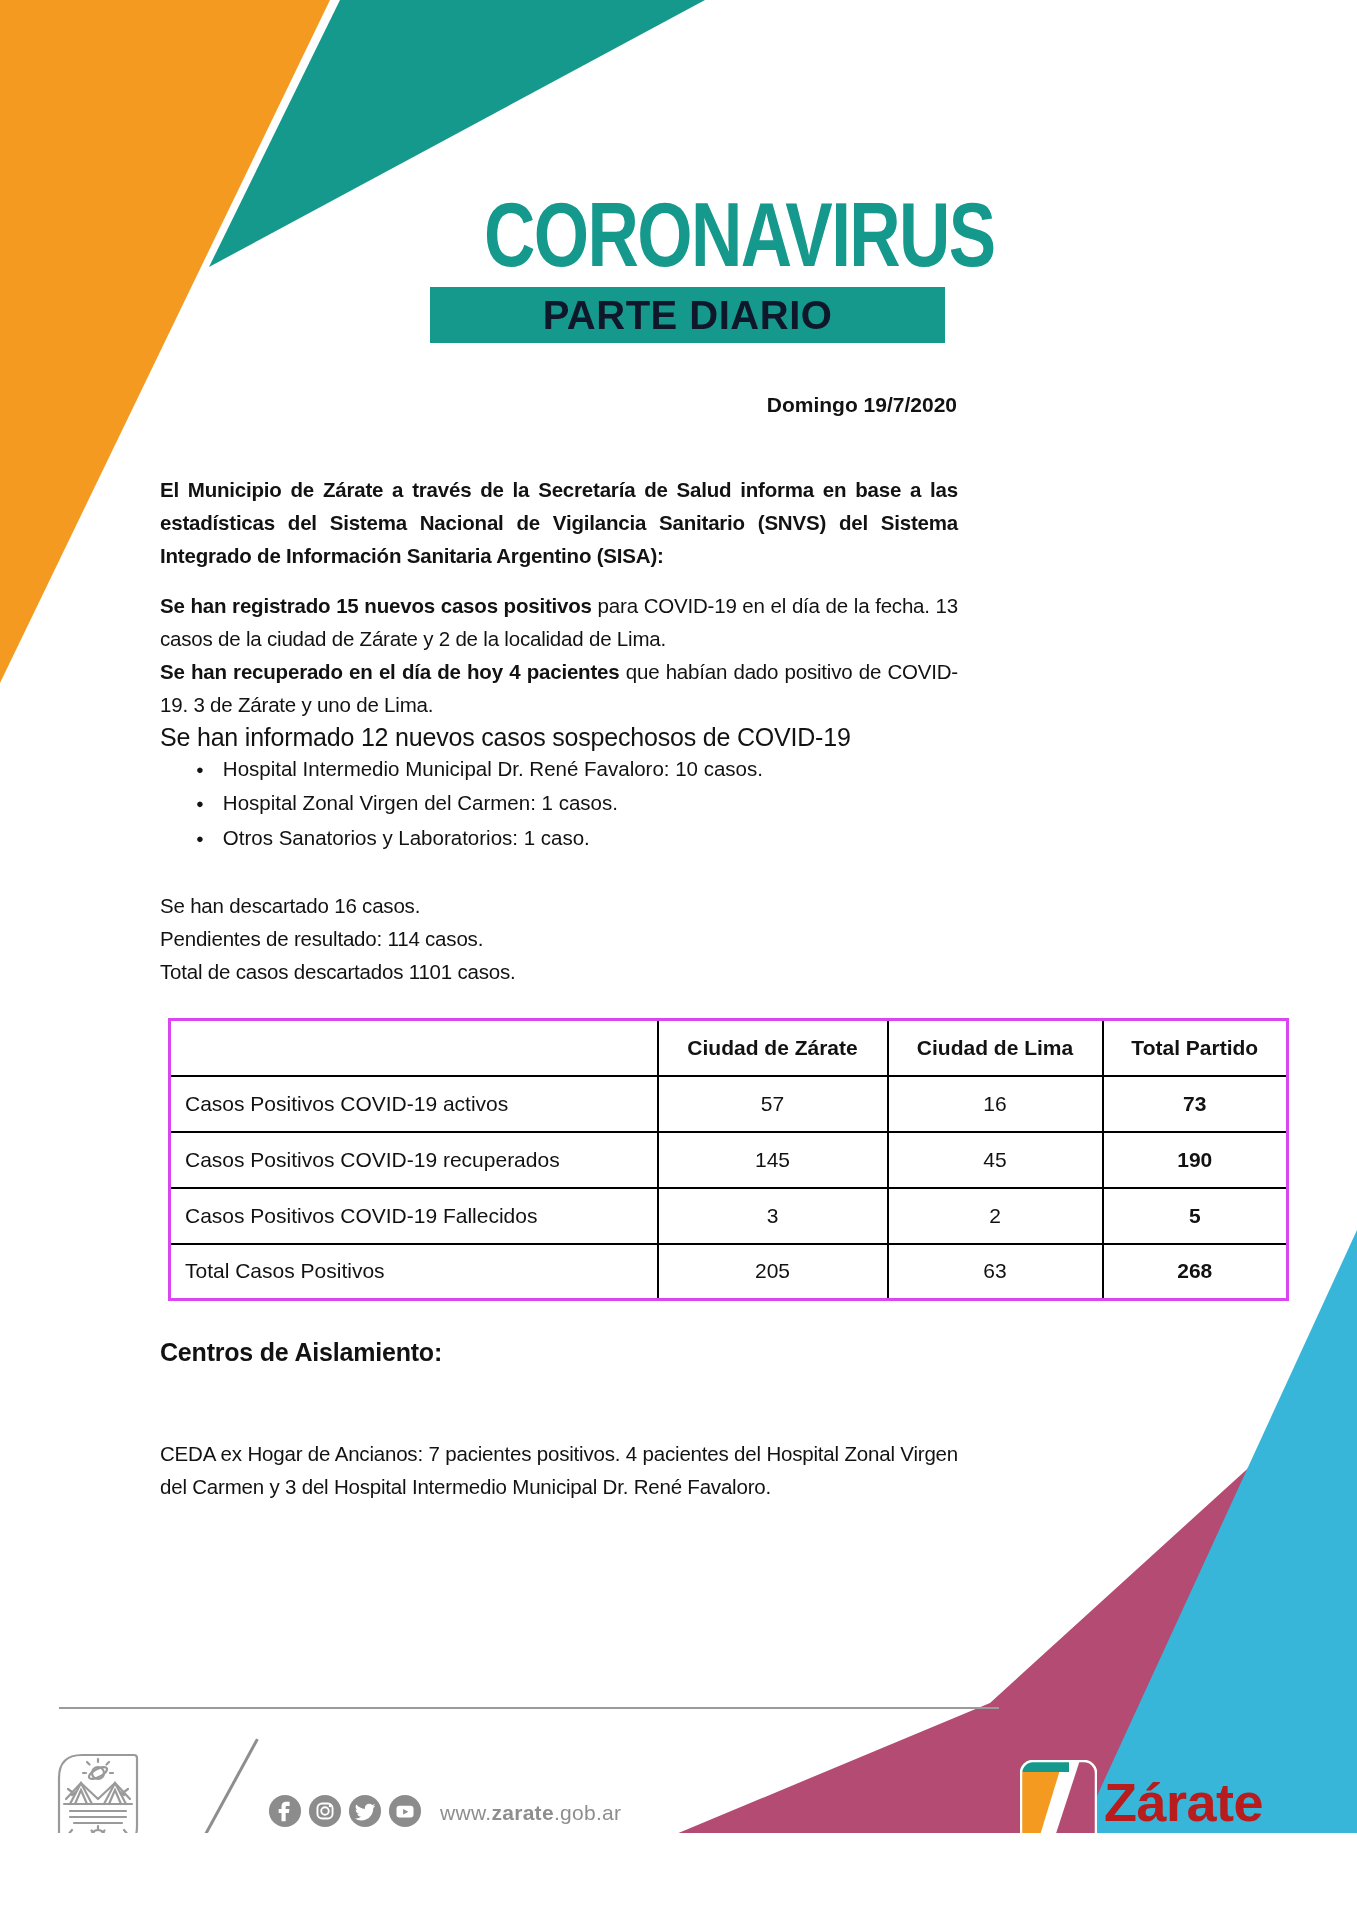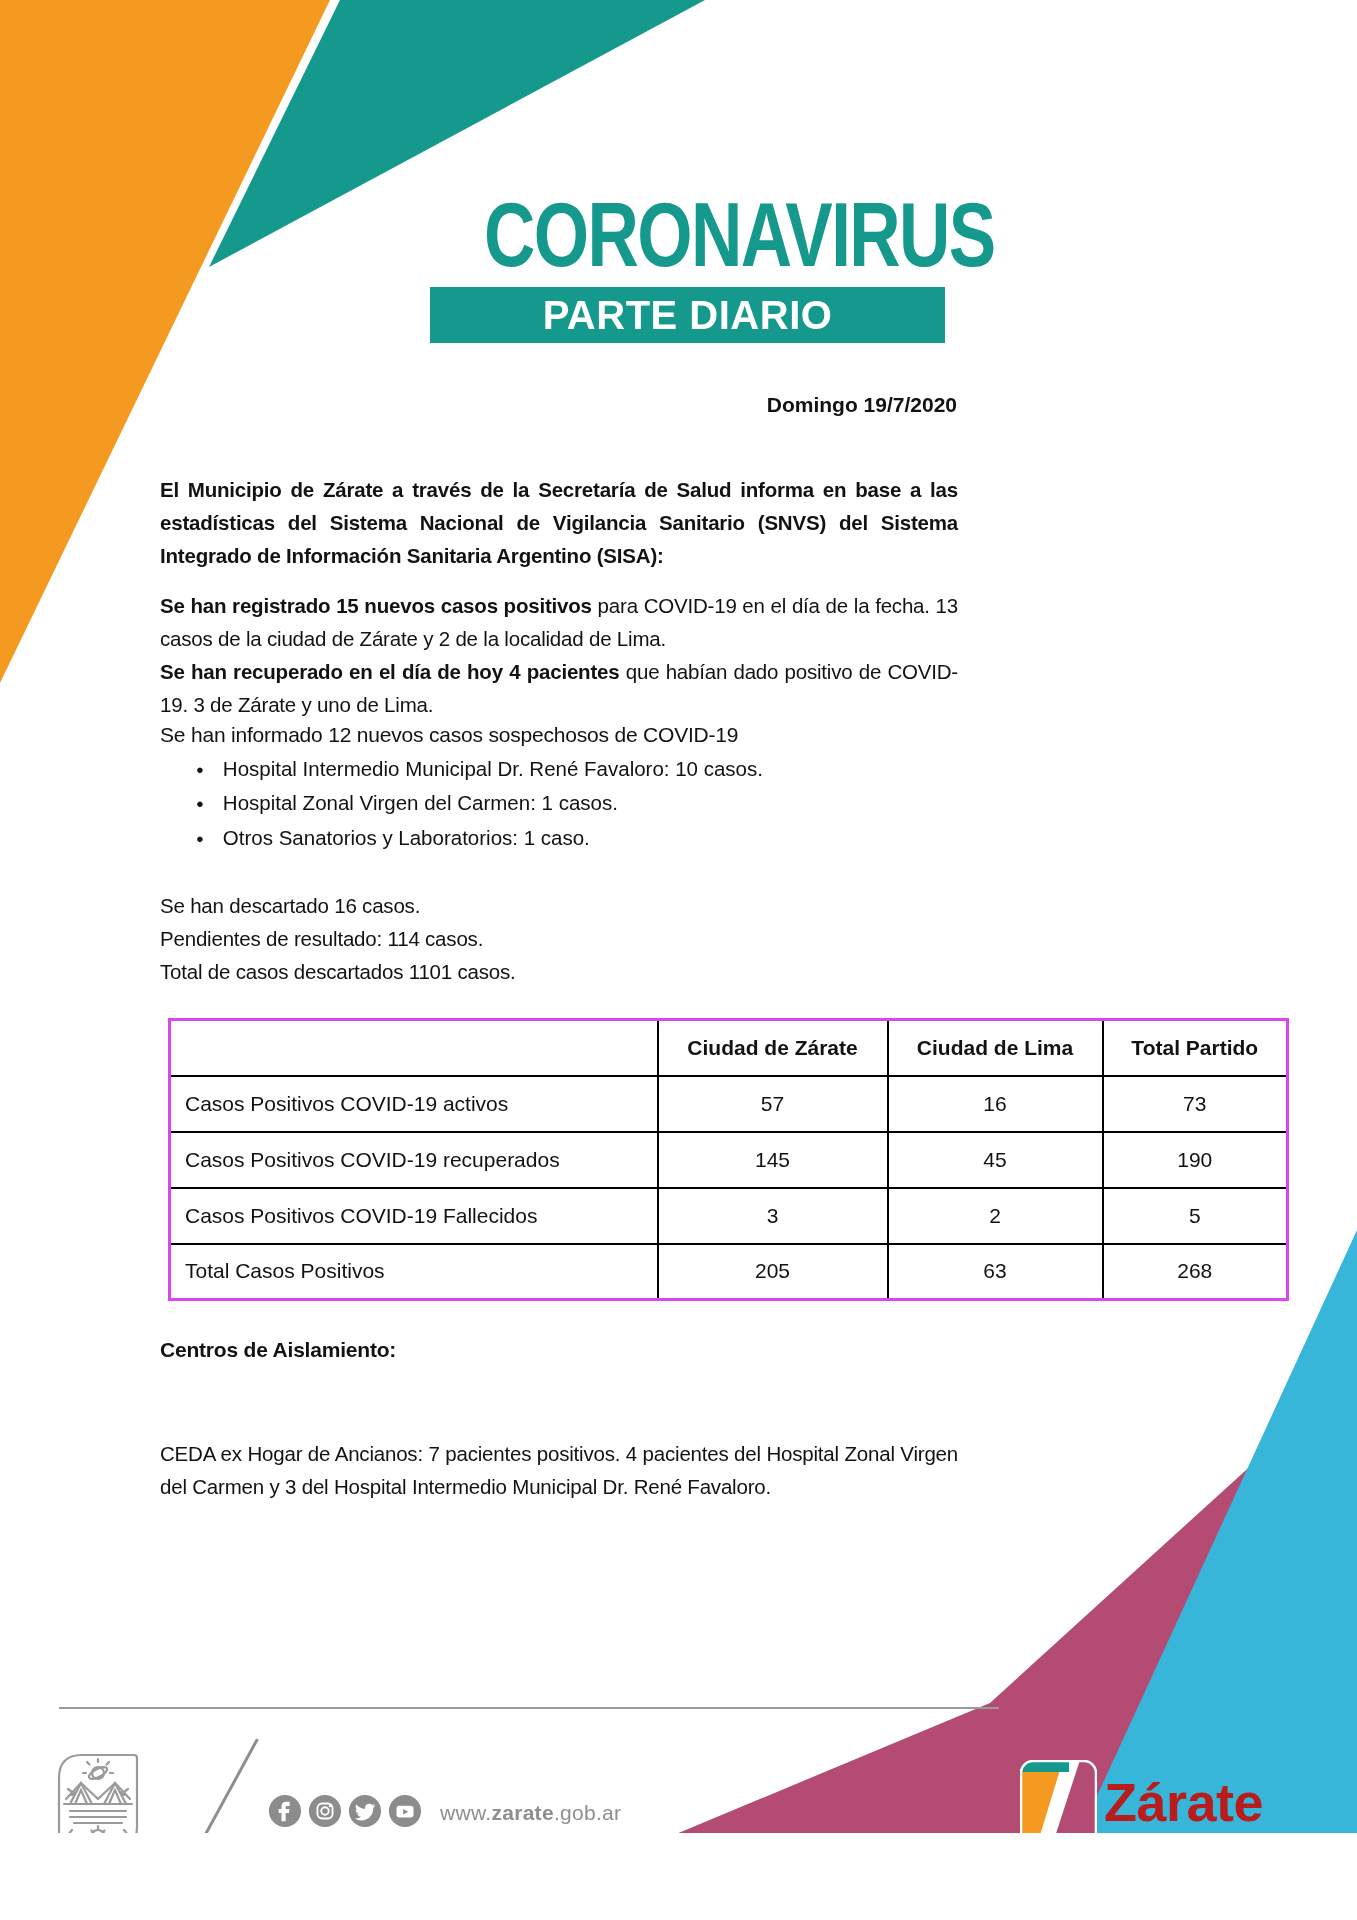--- a/index.html
+++ b/index.html
@@ -10,41 +10,41 @@
   
   .shape{position:absolute;left:0;top:0;width:1357px;height:1920px;}
   .orange-wedge{background:#F49A20;clip-path:polygon(0 0,330px 0,0 683px);}
   .teal-wedge{background:#14998C;clip-path:polygon(340px 0,705px 0,209px 267px);}
   .pink-band{background:#B34B72;clip-path:polygon(990px 1703px,1290px 1430px,1040px 1920px,470px 1920px);}
   .cyan-wedge{background:#38B6D9;clip-path:polygon(1357px 1230px,1357px 1920px,1040px 1920px);}
 
   
   .title{left:430px;top:194px;width:515px;text-align:center;font-size:90px;line-height:82px;
          font-weight:bold;letter-spacing:-2px;color:#14998C;transform:scaleX(0.79);transform-origin:50% 50%;white-space:nowrap;}
-  .banner{left:430px;top:287px;width:515px;height:56px;background:#14998C;color:#ffffff;
+  .banner{left:430px;top:287px;width:515px;height:56px;background:#14998C;color:#0f172a;
           font-weight:bold;font-size:40px;line-height:56px;text-align:center;letter-spacing:0.5px;}
   .date{left:560px;top:393px;width:397px;text-align:right;font-weight:bold;font-size:21px;}
 
   
   .para{font-size:20.5px;line-height:33px;letter-spacing:-0.2px;text-align:justify;width:798px;left:160px;margin-top:36px;}
-  .line{font-size:21px;letter-spacing:-0.2px;left:160px;white-space:nowrap;}
+  .line{font-size:25px;letter-spacing:-0.2px;left:160px;white-space:nowrap;}
   .b{font-weight:bold;}
   .u{}
   .bullet-row{left:196px;width:760px;font-size:20.5px;display:flex;align-items:baseline;}
   .bullet-dot{font-size:13px;margin-right:19px;position:relative;top:-2px;}
   .stats{left:160px;font-size:20.5px;line-height:33px;letter-spacing:-0.2px;}
 
   
   table.tbl{position:absolute;left:168px;top:1018px;border-collapse:collapse;border:3px solid #d946ef;table-layout:fixed;}
   .tbl th,.tbl td{border:2px solid #000;font-size:21px;font-weight:normal;background:#fff;}
   .tbl tr{height:56px;}
   .tbl .lbl{text-align:left;padding-left:14px;}
   .tbl .num{text-align:center;}
   .tbl th{font-weight:bold;text-align:center;}
-  .tbl .totcol{font-weight:normal;text-align:center;}
+  .tbl .totcol{font-weight:bold;text-align:center;}
   .tbl .totrow{font-weight:bold;}
 
   
   .hairline{left:59px;top:1707px;width:940px;height:2px;background:#9a9a9a;}
   .slash{left:220px;top:1730px;width:3px;height:150px;background:#8e8e8e;transform:rotate(28.6deg);}
   .social{top:1794px;width:34px;height:34px;}
   .url{left:440px;top:1801px;font-size:21px;color:#8e8e8e;letter-spacing:0.3px;}
   .url .b{color:#8e8e8e;}
   .logo-name{left:1104px;top:1771px;font-size:54px;font-weight:bold;color:#b91c1c;letter-spacing:-0.5px;}
   .logo-sub{left:1108px;top:1832px;font-size:16.5px;color:#ffffff;letter-spacing:3.5px;font-weight:bold;}

